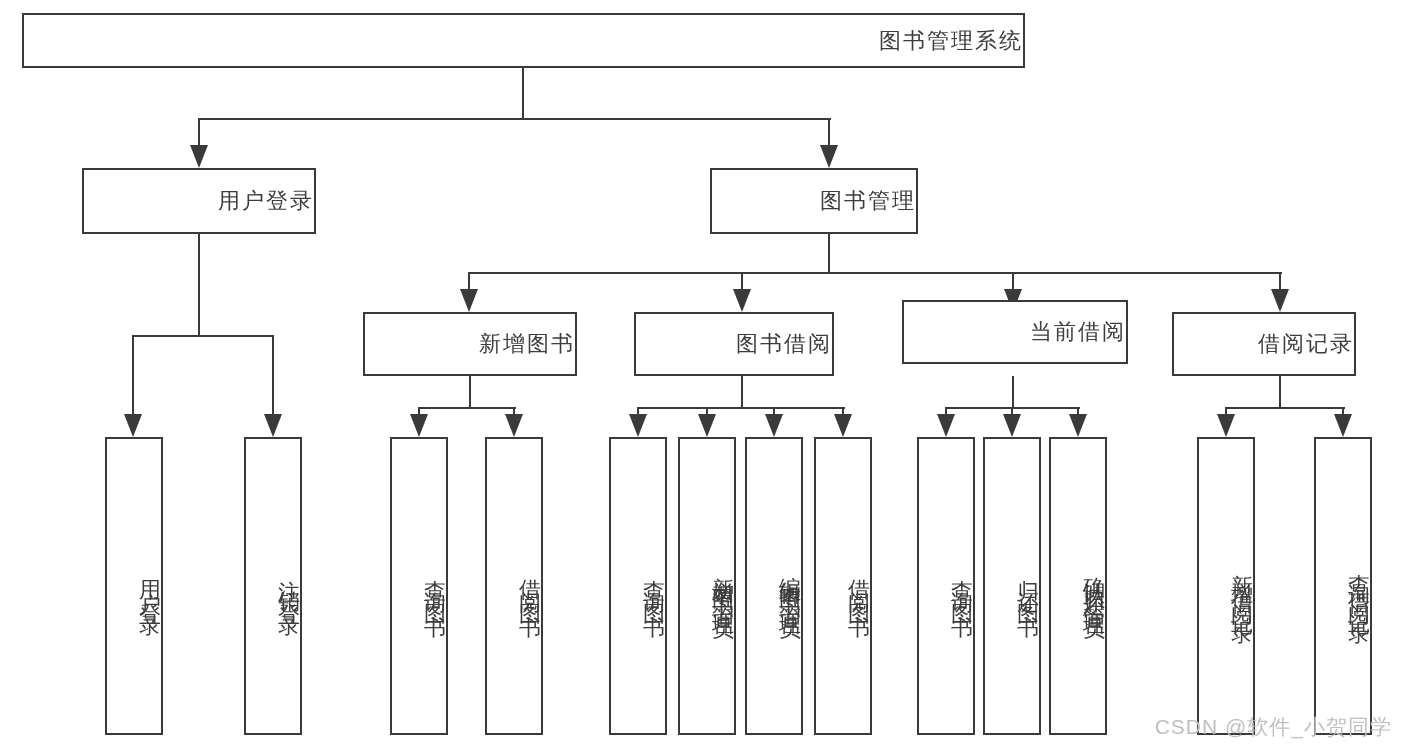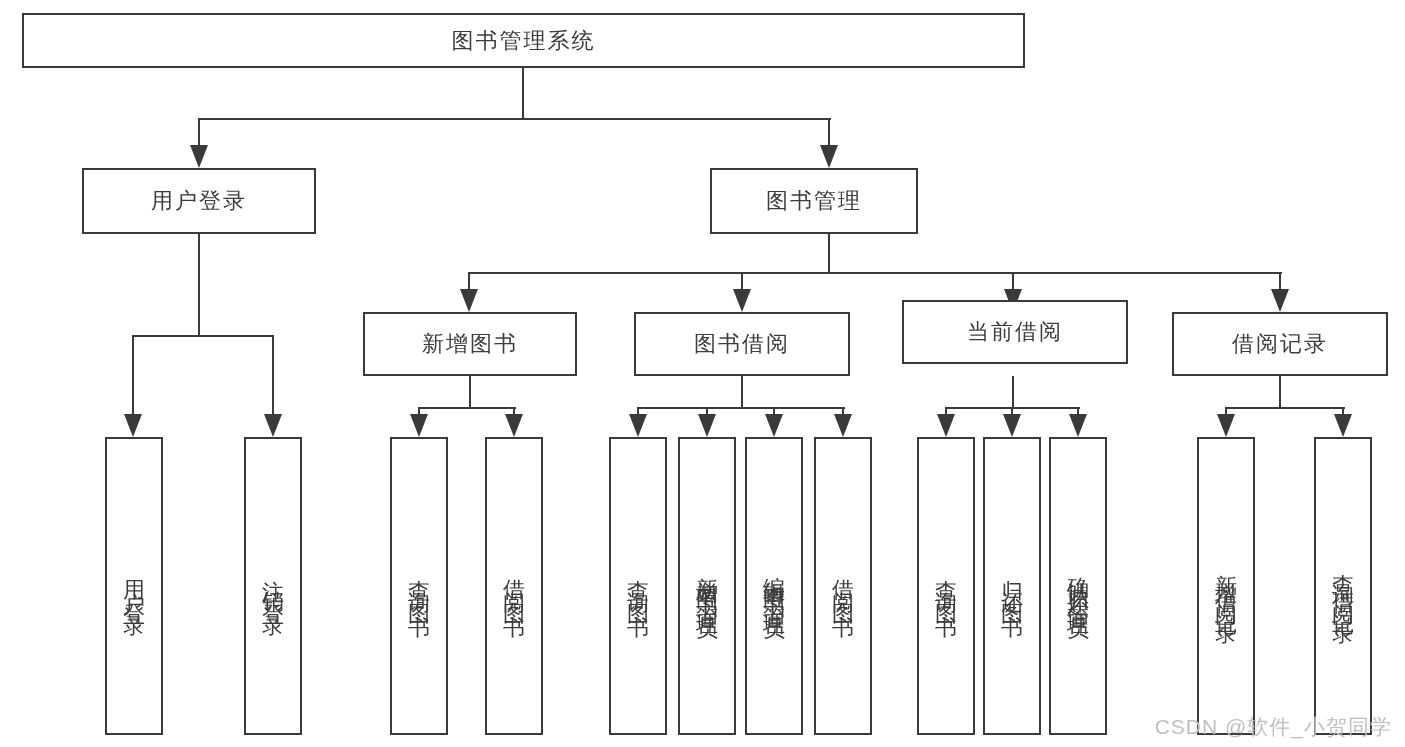--- a/index.html
+++ b/index.html
@@ -15,21 +15,21 @@
     background:var(--background);
     font-family:"Liberation Sans","DejaVu Sans",sans-serif;
     color:var(--text);
     overflow:hidden;
   }
   .box{
     position:absolute;
     box-sizing:border-box;
     border:2.5px solid var(--line);
     background:#fff;
-    display:flex;align-items:center;justify-content:center;
+    display:flex;align-items:center;justify-content:flex-end;
     font-size:22px;
     letter-spacing:2px;
     color:var(--text);
   }
   .leaf{top:437px;width:58px;height:298px;}
   .vtext{
     writing-mode:vertical-rl;
     text-orientation:mixed;
     letter-spacing:12px;
     line-height:1;
@@ -90,27 +90,27 @@
   <div class="ln" style="left:1012px;top:272px;width:2px;height:22px"></div>
   <div class="ln" style="left:1279px;top:272px;width:2px;height:22px"></div>
   <div class="arr" style="left:460px;top:289px"></div>
   <div class="arr" style="left:733px;top:289px"></div>
   <div class="arr" style="left:1004px;top:289px"></div>
   <div class="arr" style="left:1271px;top:289px"></div>
 
   <div class="box" style="left:363px;top:312px;width:214px;height:64px">
     <span>新增图书</span>
   </div>
-  <div class="box" style="left:634px;top:312px;width:216px;height:64px">
+  <div class="box" style="left:634px;top:312px;width:200px;height:64px">
     <span>图书借阅</span>
   </div>
   <div class="box" style="left:902px;top:300px;width:226px;height:64px">
     <span>当前借阅</span>
   </div>
-  <div class="box" style="left:1172px;top:312px;width:216px;height:64px">
+  <div class="box" style="left:1172px;top:312px;width:184px;height:64px">
     <span>借阅记录</span>
   </div>
 
   <div class="ln" style="left:469px;top:376px;width:2px;height:33px"></div>
   <div class="ln" style="left:418px;top:407px;width:98px;height:2px"></div>
   <div class="ln" style="left:418px;top:407px;width:2px;height:12px"></div>
   <div class="ln" style="left:513px;top:407px;width:2px;height:12px"></div>
   <div class="arr" style="left:410px;top:414px"></div>
   <div class="arr" style="left:505px;top:414px"></div>
 

